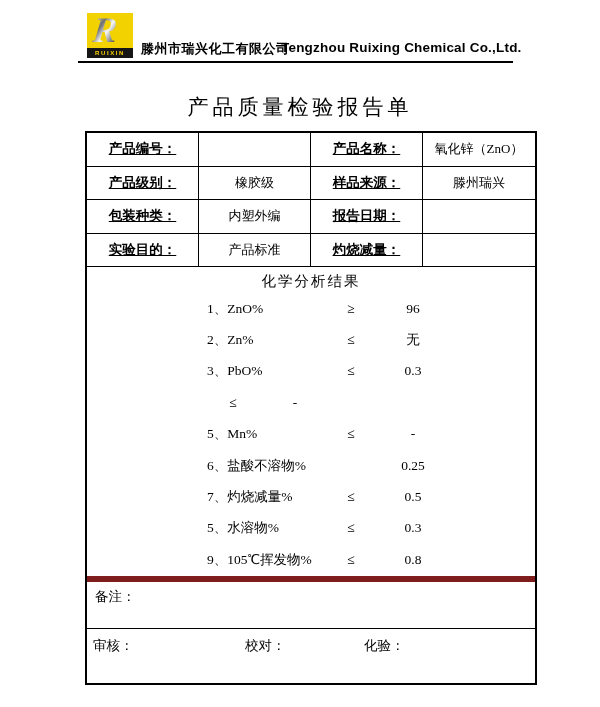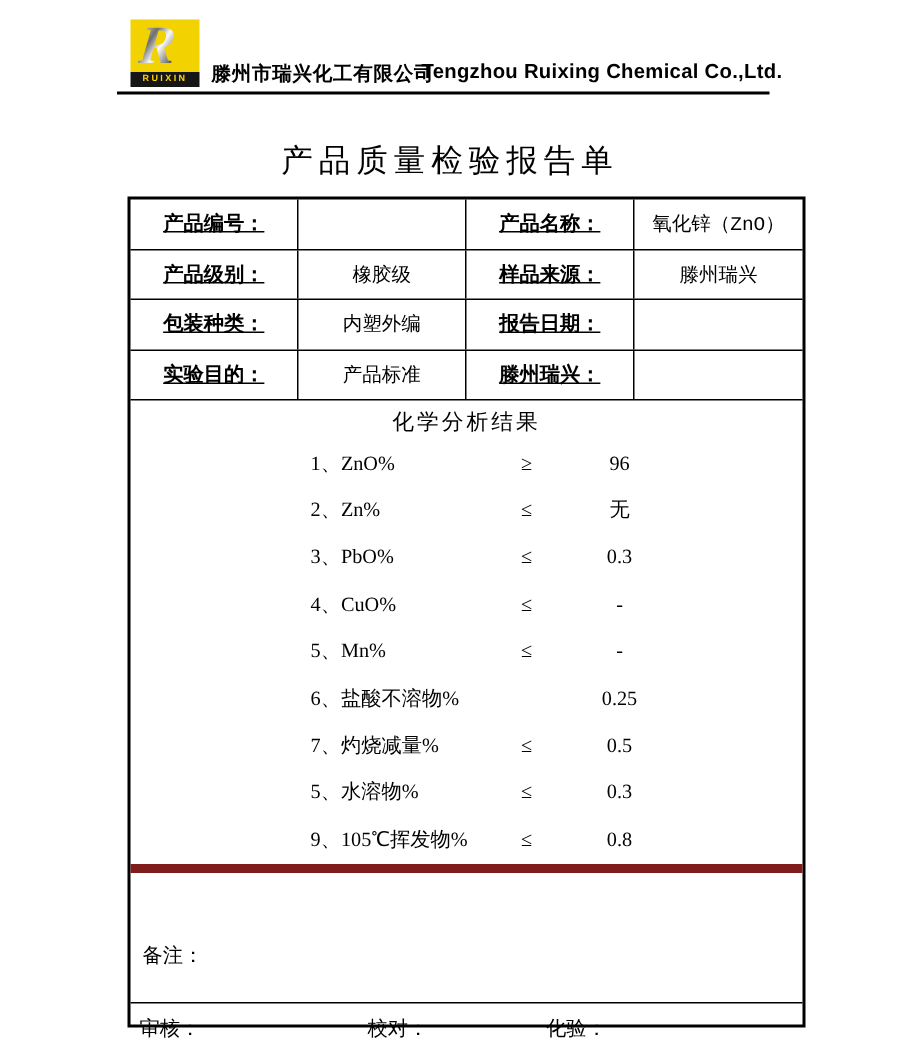--- a/index.html
+++ b/index.html
@@ -46,39 +46,39 @@
     border:2px solid #000; box-sizing:border-box;
     display:flex; flex-direction:column;
   }
   .info-row { display:flex; height:33.5px; border-bottom:1px solid #000; box-sizing:border-box; flex:none; }
   .cell {
     box-sizing:border-box; width:25%; display:flex; align-items:center; justify-content:center;
     border-right:1px solid #000; overflow:hidden; white-space:nowrap;
   }
   .cell:last-child { border-right:none; }
   .cell.lbl { font-weight:bold; font-size:13.5px;text-decoration:underline; }
-  .cell.val { font-size:13px; font-family:Liberation Mono, monospace; }
+  .cell.val { font-size:13px; font-family:Liberation Serif, serif; }
 
   .chem-section { height:315px; border-bottom:6px solid #7f1d1d; box-sizing:border-box; flex:none; }
   .chem-heading {
     margin-top:5px; text-align:center;
     font-size:14.5px; font-family:"Liberation Serif", serif; letter-spacing:2px;
   }
   .chem-items { margin-top:2px; }
   .chem-item {
     display:flex; align-items:center; height:31.4px; padding-left:120px;
     font-size:13.5px; font-family:"Liberation Serif", serif; box-sizing:border-box;
   }
   .chem-name   { width:118px; white-space:nowrap; }
   .chem-symbol { width:52px; text-align:center; }
   .chem-value  { width:72px; text-align:center; }
 
   .remarks-row {
     height:47px; border-bottom:1px solid #000; box-sizing:border-box; flex:none;
-    padding:6px 8px; font-size:13.5px; font-family:Liberation Serif, serif;margin-top:40px;
+    padding:6px 8px; font-size:13.5px; font-family:Liberation Serif, serif;
   }
   .sign-row {
     flex:1; box-sizing:border-box; display:flex; align-items:flex-start;
     padding:8px 0 0 6px; font-size:13.5px; font-family:"Liberation Serif", serif;
   }
   .sign-1 { width:152px; } .sign-2 { width:119px; } .sign-3 { flex:1; }
 </style>
 </head>
 <body>
 
@@ -115,21 +115,21 @@
     <div class="info-row">
       <div class="cell lbl">包装种类：</div>
       <div class="cell val">内塑外编</div>
       <div class="cell lbl">报告日期：</div>
       <div class="cell val"></div>
     </div>
 
     <div class="info-row">
       <div class="cell lbl">实验目的：</div>
       <div class="cell val">产品标准</div>
-      <div class="cell lbl">滕州瑞兴：</div>
+      <div class="cell lbl">灼烧减量：</div>
       <div class="cell val"></div>
     </div>
 
     <div class="chem-section">
       <div class="chem-heading">化学分析结果</div>
       <div class="chem-items">
 
         <div class="chem-item">
           <span class="chem-name">1、ZnO%</span>
           <span class="chem-symbol">≥</span>
@@ -139,21 +139,20 @@
           <span class="chem-name">2、Zn%</span>
           <span class="chem-symbol">≤</span>
           <span class="chem-value">无</span>
         </div>
         <div class="chem-item">
           <span class="chem-name">3、PbO%</span>
           <span class="chem-symbol">≤</span>
           <span class="chem-value">0.3</span>
         </div>
         <div class="chem-item">
-          <span class="chem-name">4、CuO%</span>
           <span class="chem-symbol">≤</span>
           <span class="chem-value">-</span>
         </div>
         <div class="chem-item">
           <span class="chem-name">5、Mn%</span>
           <span class="chem-symbol">≤</span>
           <span class="chem-value">-</span>
         </div>
         <div class="chem-item">
           <span class="chem-name">6、盐酸不溶物%</span>

